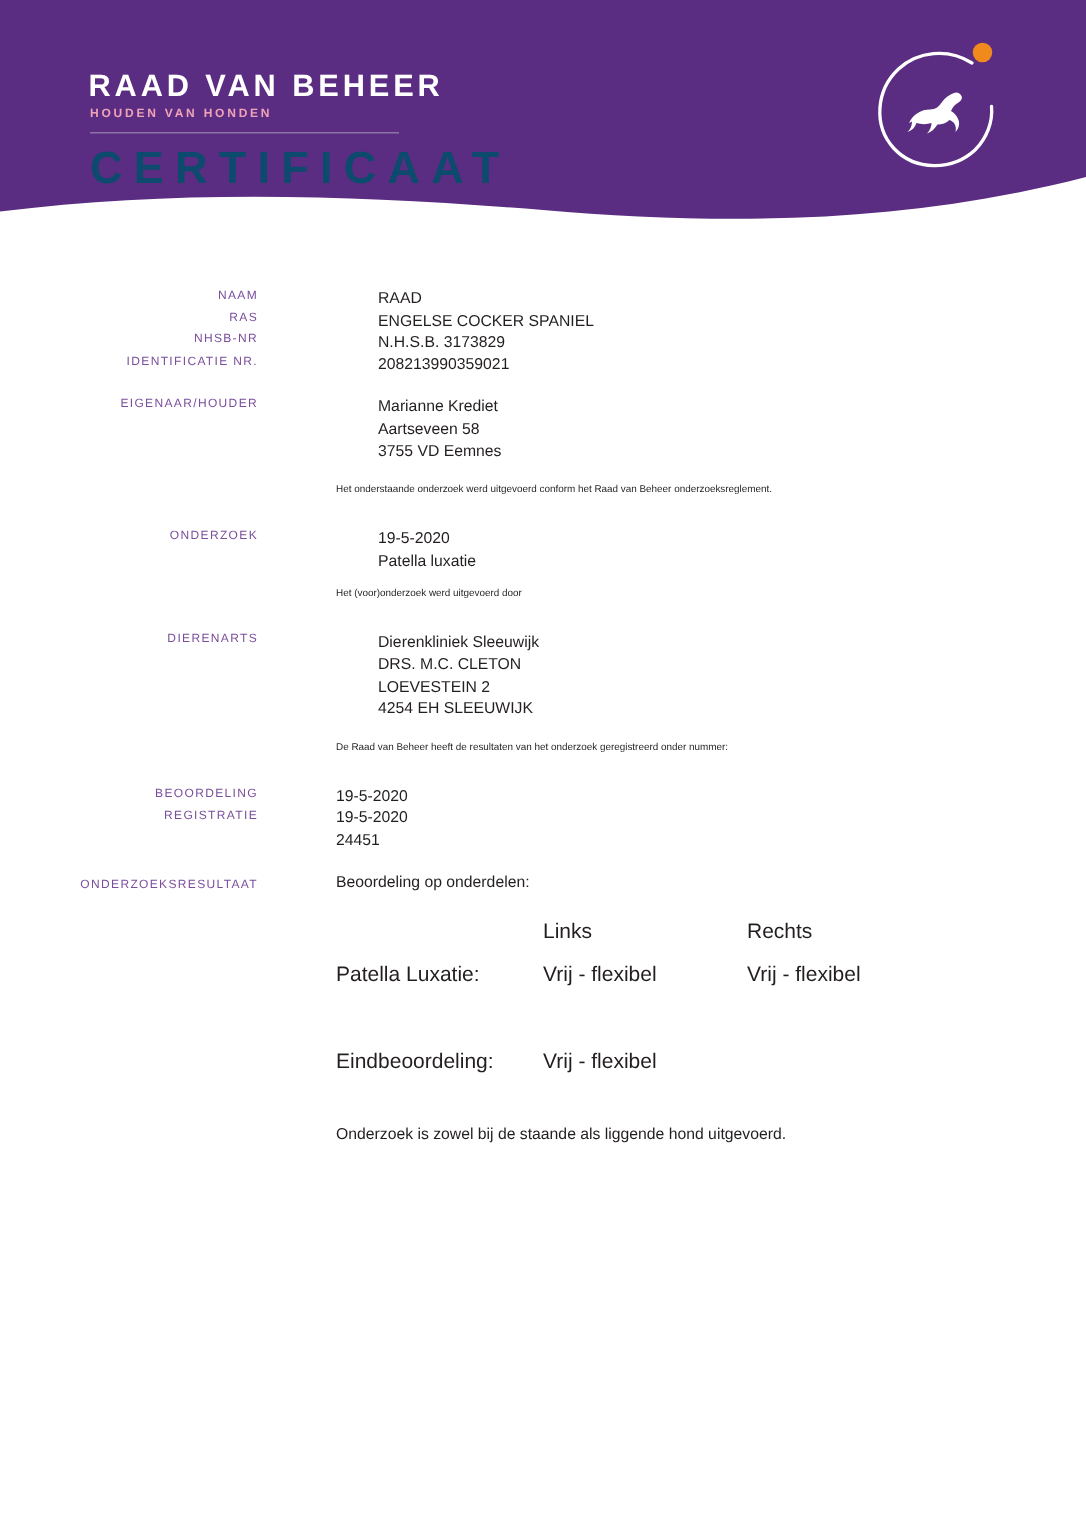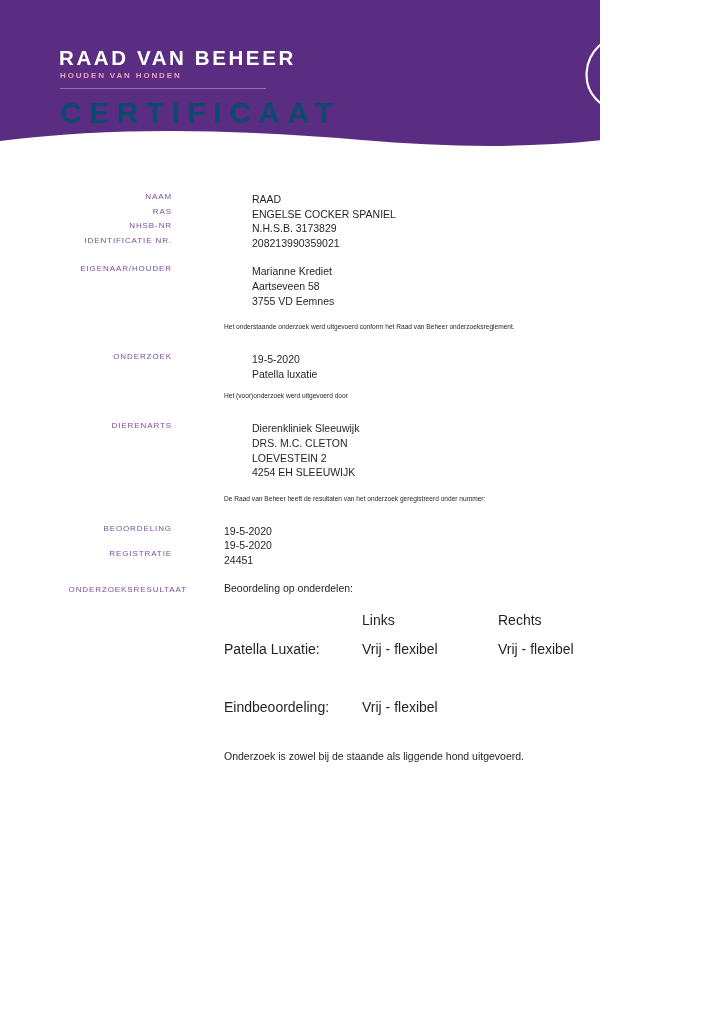--- a/index.html
+++ b/index.html
@@ -12,21 +12,21 @@
     height: 1024px;
     position: relative;
     font-family: "Liberation Sans", sans-serif;
     color: #231f20;
     overflow: hidden;
   }
 
   
   .header {
     position: relative;
-    width: 600px;
+    width: 724px;
     height: 152px;
     overflow: hidden;
     text-decoration: underline;
   }
   .header-bg {
     position: absolute;
     top: 0;
     left: 0;
     width: 724px;
     height: 152px;
@@ -228,31 +228,31 @@
 
   <div class="spacer-14"></div>
 
   <div class="note">De Raad van Beheer heeft de resultaten van het onderzoek geregistreerd onder nummer:</div>
 
   <div class="spacer-20"></div>
 
   <div style="position:relative;">
     <div style="position:absolute; left:0; top:0; width:172px; text-align:right;">
       <div class="lbl" style="width:172px;">BEOORDELING</div>
-      <div class="lbl" style="width:172px; margin-top:16px;">REGISTRATIE</div>
+      <div class="lbl" style="width:172px; margin-top:6px;">REGISTRATIE</div>
     </div>
     <div class="val" style="margin-left:224px;">19-5-2020
 19-5-2020
 24451</div>
   </div>
 
   <div class="spacer-14"></div>
 
   <div style="position:relative;">
-    <div class="lbl" style="position:absolute; left:0; top:3px; width:172px;padding-left:15px;">ONDERZOEKSRESULTAAT</div>
+    <div class="lbl" style="position:absolute; left:0; top:3px; width:172px;">ONDERZOEKSRESULTAAT</div>
     <div class="result">
       <div class="result-title">Beoordeling op onderdelen:</div>
       <table class="res-table">
         <tbody>
             <tr>
           <td class="col-a"></td>
           <td class="col-b">Links</td>
           <td class="col-c">Rechts</td>
         </tr>
         <tr>

